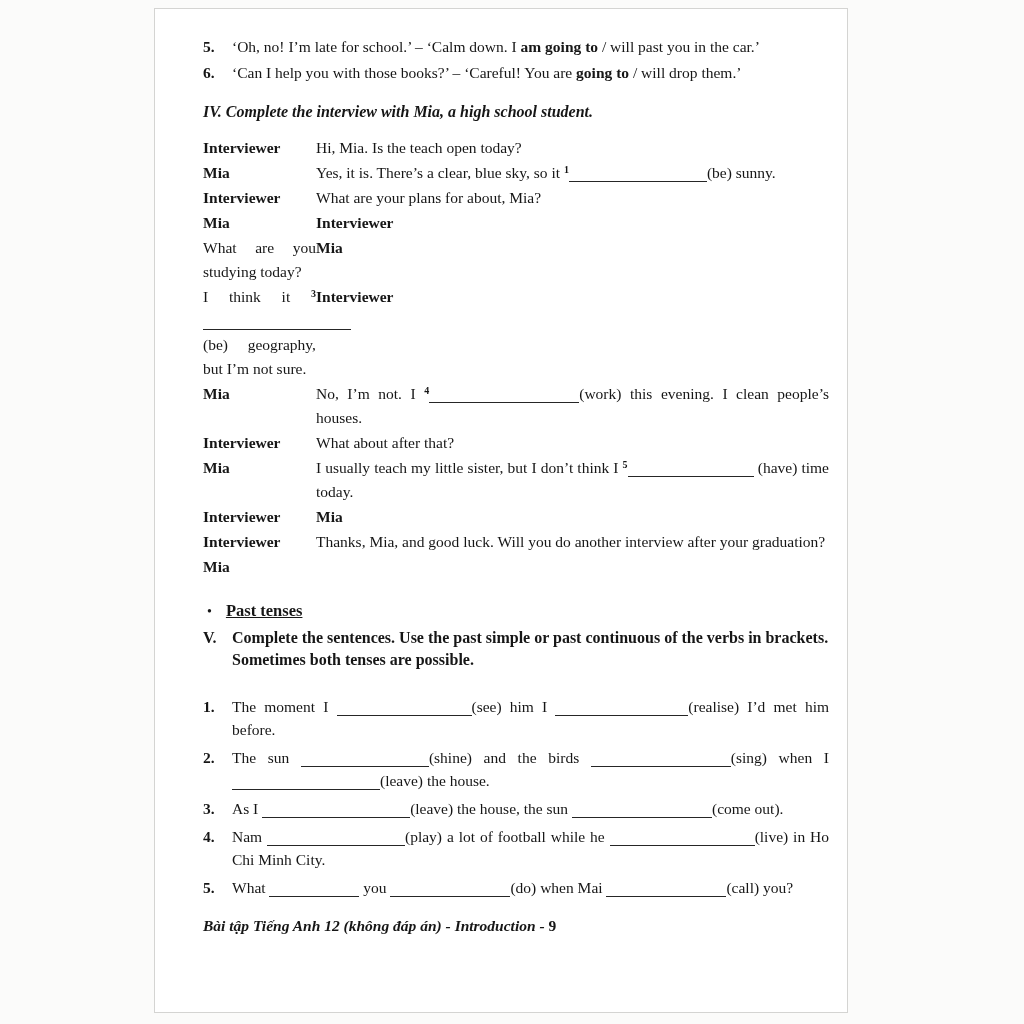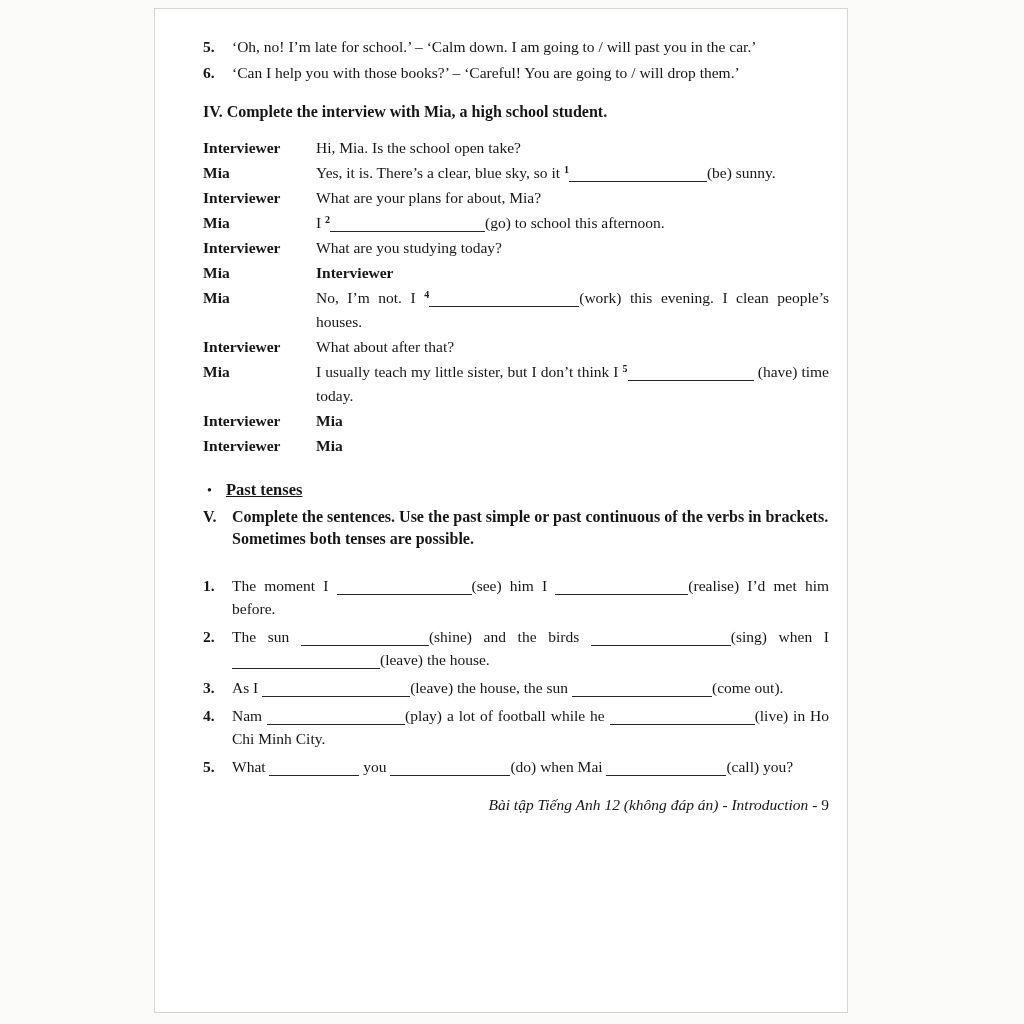--- a/index.html
+++ b/index.html
@@ -15,36 +15,36 @@
     background:#ffffff;border:1px solid #d4d4d2;
   }
   .content{
     position:absolute;left:48px;top:26px;width:626px;
     font-size:15.5px;
   }
   
   .num-row{display:grid;grid-template-columns:29px 1fr;line-height:23px;margin-bottom:3px;}
   .num-cell{font-weight:bold;}
   .num-text{text-align:justify;}
-  .b{font-weight:normal;}
+  .b{font-weight:bold;}
   sup.supnum{font-size:10px;font-weight:bold;line-height:0;vertical-align:baseline;position:relative;top:-5px;}
   .blank{display:inline-block;height:2px;border-bottom:1.4px solid #262626;margin-bottom:-4px;}
   
-  .h4{font-size:16px;font-weight:bold;margin:17px 0 13px 0;line-height:22px;}
+  .h4{font-size:16px;font-weight:bold;margin:17px 0 13px 0;line-height:22px;font-style:italic;}
   #interview{display:grid;grid-template-columns:113px 1fr;line-height:24px;row-gap:1px;margin-bottom:20px;}
   .speaker{font-weight:bold;}
   .dialogue{text-align:justify;}
   
   .bullet-row{display:flex;align-items:baseline;gap:14px;margin:22px 0 6px 0;padding-left:4px;}
   .bullet{font-size:14px;}
   .bullet-label{font-weight:bold;font-size:16.5px;text-decoration:underline;}
   .heading-v{display:grid;grid-template-columns:29px 1fr;font-weight:bold;font-size:16px;line-height:22px;margin-bottom:24px;}
   #sentences .num-row{margin-bottom:5px;}
   
-  .footer{margin-top:18px;text-align:right;font-style:italic;font-weight:normal;font-size:15.5px;}
+  .footer{margin-top:18px;text-align:left;font-style:italic;font-weight:bold;font-size:15.5px;}
   .pgnum{font-style:normal;}
 </style>
 </head>
 <body>
 
 <div class="page-frame">
   <div class="content">
 
     <div id="intro-list">
         <div class="num-row">
@@ -54,40 +54,41 @@
         <div class="num-row">
           <div class="num-cell">6.</div>
           <div class="num-text"><span>‘Can I help you with those books?’ – ‘Careful! You are </span><span class="b">going to</span><span> / will drop them.’</span></div>
         </div>
       </div>
 
     <div class="h4">IV. Complete the interview with Mia, a high school student.</div>
 
     <div id="interview">
         <div class="speaker">Interviewer</div>
-        <div class="dialogue"><span>Hi, Mia. Is the school open take?</span></div>
+        <div class="dialogue"><span>Hi, Mia. Is the teach open today?</span></div>
         <div class="speaker">Mia</div>
         <div class="dialogue"><span>Yes, it is. There’s a clear, blue sky, so it </span><sup class="supnum">1</sup><span class="blank" style="width: 138px;"></span><span>(be) sunny.</span></div>
         <div class="speaker">Interviewer</div>
         <div class="dialogue"><span>What are your plans for about, Mia?</span></div>
         <div class="speaker">Mia</div>
-        <div class="dialogue"><span>I </span><sup class="supnum">2</sup><span class="blank" style="width: 155px;"></span><span>(go) to school this afternoon.</span></div>
         <div class="speaker">Interviewer</div>
         <div class="dialogue"><span>What are you studying today?</span></div>
         <div class="speaker">Mia</div>
+        <div class="dialogue"><span>I think it </span><sup class="supnum">3</sup><span class="blank" style="width: 148px;"></span><span>(be) geography, but I’m not sure.</span></div>
         <div class="speaker">Interviewer</div>
         <div class="speaker">Mia</div>
         <div class="dialogue"><span>No, I’m not. I </span><sup class="supnum">4</sup><span class="blank" style="width: 150px;"></span><span>(work) this evening. I clean people’s houses.</span></div>
         <div class="speaker">Interviewer</div>
         <div class="dialogue"><span>What about after that?</span></div>
         <div class="speaker">Mia</div>
         <div class="dialogue"><span>I usually teach my little sister, but I don’t think I </span><sup class="supnum">5</sup><span class="blank" style="width: 126px;"></span><span> (have) time today.</span></div>
         <div class="speaker">Interviewer</div>
         <div class="speaker">Mia</div>
         <div class="speaker">Interviewer</div>
+        <div class="dialogue"><span>Thanks, Mia, and good luck. Will you do another interview after your graduation?</span></div>
         <div class="speaker">Mia</div>
       </div>
 
     <div class="bullet-row">
       <span class="bullet">•</span>
       <span class="bullet-label">Past tenses</span>
     </div>
 
     <div class="heading-v">
       <span>V.</span>

